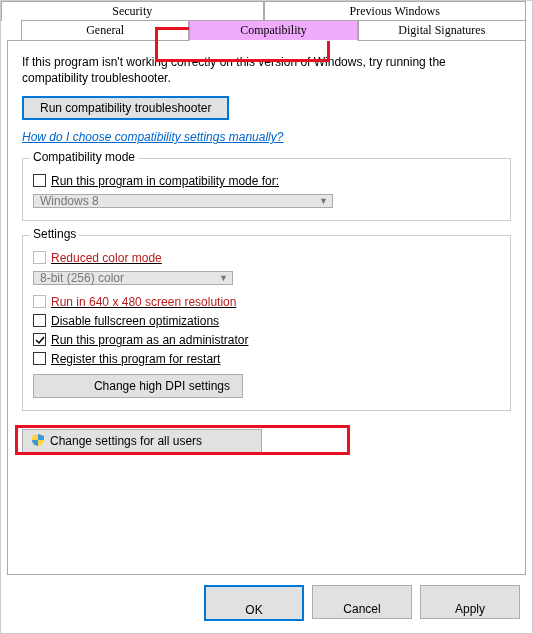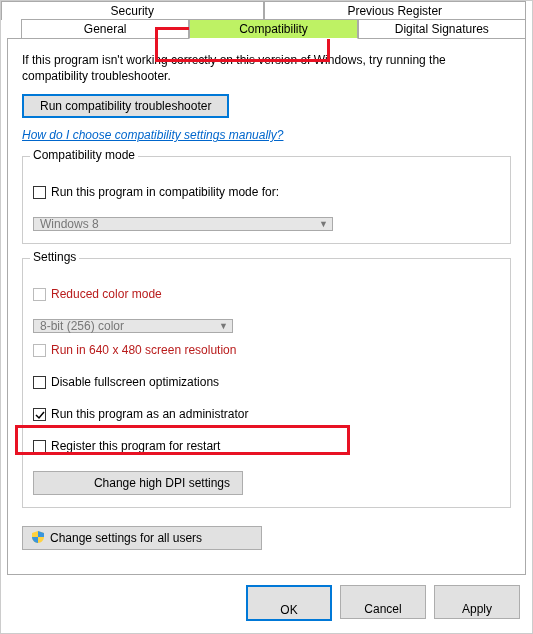--- a/index.html
+++ b/index.html
@@ -20,36 +20,37 @@
     background: #fff;
     display: flex;
     flex-direction: column;
   }
   .tab-area {
     padding: 0;
   }
   .tab-row {
     display: flex;
     margin-right: 6px;
+    font-family: Liberation Serif, serif;
   }
   .tab {
     flex: 1;
     text-align: center;
     padding: 2px 0;
     border: 1px solid #aaa;
     background: #fff;
     cursor: pointer;
     font-size: 12px;
     position: relative;
   }
   .tab-row1 .tab {
     border-bottom: none;
   }
   .tab.selected {
-    background: #bef264;
+    background: #f0abfc;
     border-bottom: 1px solid #fff;
     z-index: 2;
   }
   .tab-content {
     flex: 1;
     border: 1px solid #aaa;
     margin: 0 6px 0 6px;
     margin-top: -1px;
     padding: 14px 14px 10px 14px;
     position: relative;
@@ -90,22 +91,23 @@
   .group-title {
     position: absolute;
     top: -9px;
     left: 7px;
     background: #fff;
     padding: 0 3px;
     font-size: 12px;
   }
   .cb-row {
     display: flex;
-    align-items: flex-end;
-    margin: 18px 0;
+    align-items: flex-start;
+    margin: 5px 0;
+    text-decoration: underline;
   }
   .cb {
     width: 13px;
     height: 13px;
     border: 1px solid #333;
     margin-right: 5px;
     background: #fff;
     display: inline-flex;
     align-items: center;
     justify-content: center;
@@ -138,21 +140,21 @@
     pointer-events: none;
   }
   .footer {
     display: flex;
     justify-content: flex-end;
     gap: 8px;
     padding: 10px 12px 12px 0;
     border-top: none;
   }
   .footer .btn {
-    width: 86px;
+    width: 100px;
     height: 24px;
     padding: 16px;
     border: 1px solid #adadad;
   }
   .footer .btn.default {
     border: 2px solid #0078d7;
     height: 24px;
   }
   .change-btn-row {
     margin-top: 8px;
@@ -171,21 +173,21 @@
   .tab-row2 { margin-top: -1px; padding-left: 20px; }
 </style>
 </head>
 <body>
 
 <div class="dialog">
 
   <div class="tab-area">
     <div class="tab-row tab-row1">
       <div class="tab">Security</div>
-      <div class="tab">Previous Register</div>
+      <div class="tab">Previous Windows</div>
     </div>
     <div class="tab-row tab-row2">
       <div class="tab">General</div>
       <div class="tab selected">Compatibility</div>
       <div class="tab">Digital Signatures</div>
     </div>
   </div>
 
   <div class="tab-content">
 

